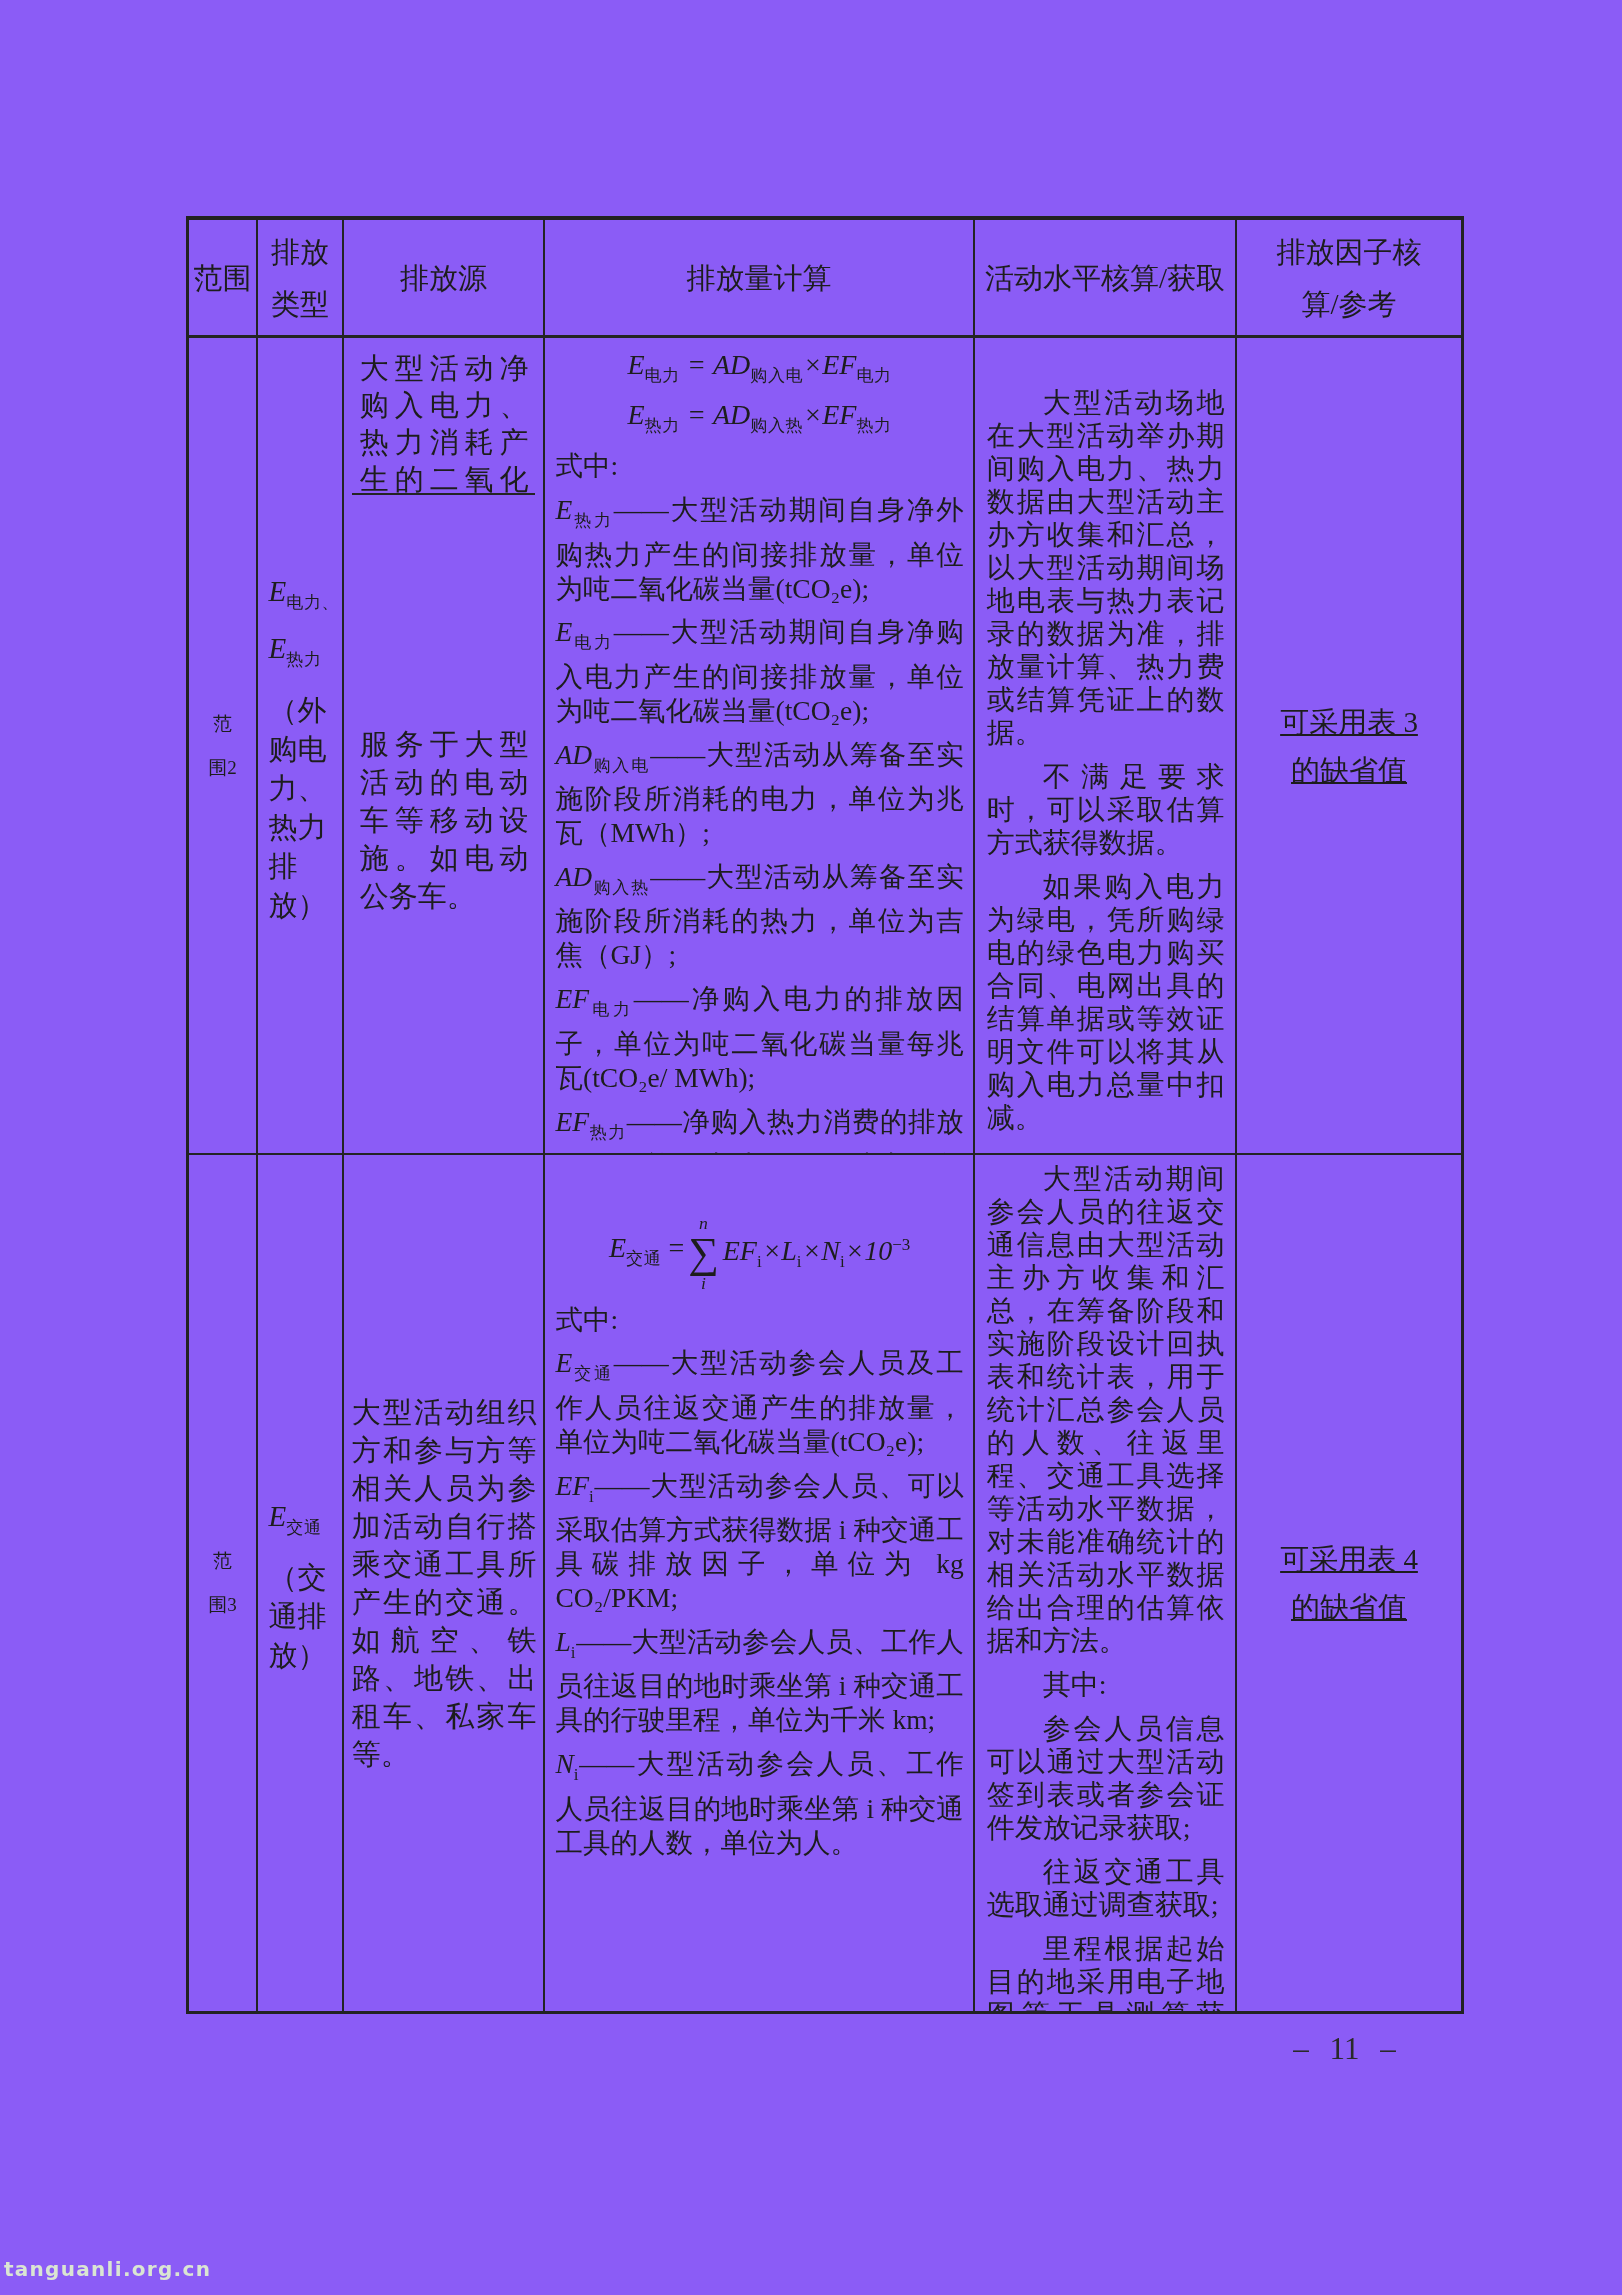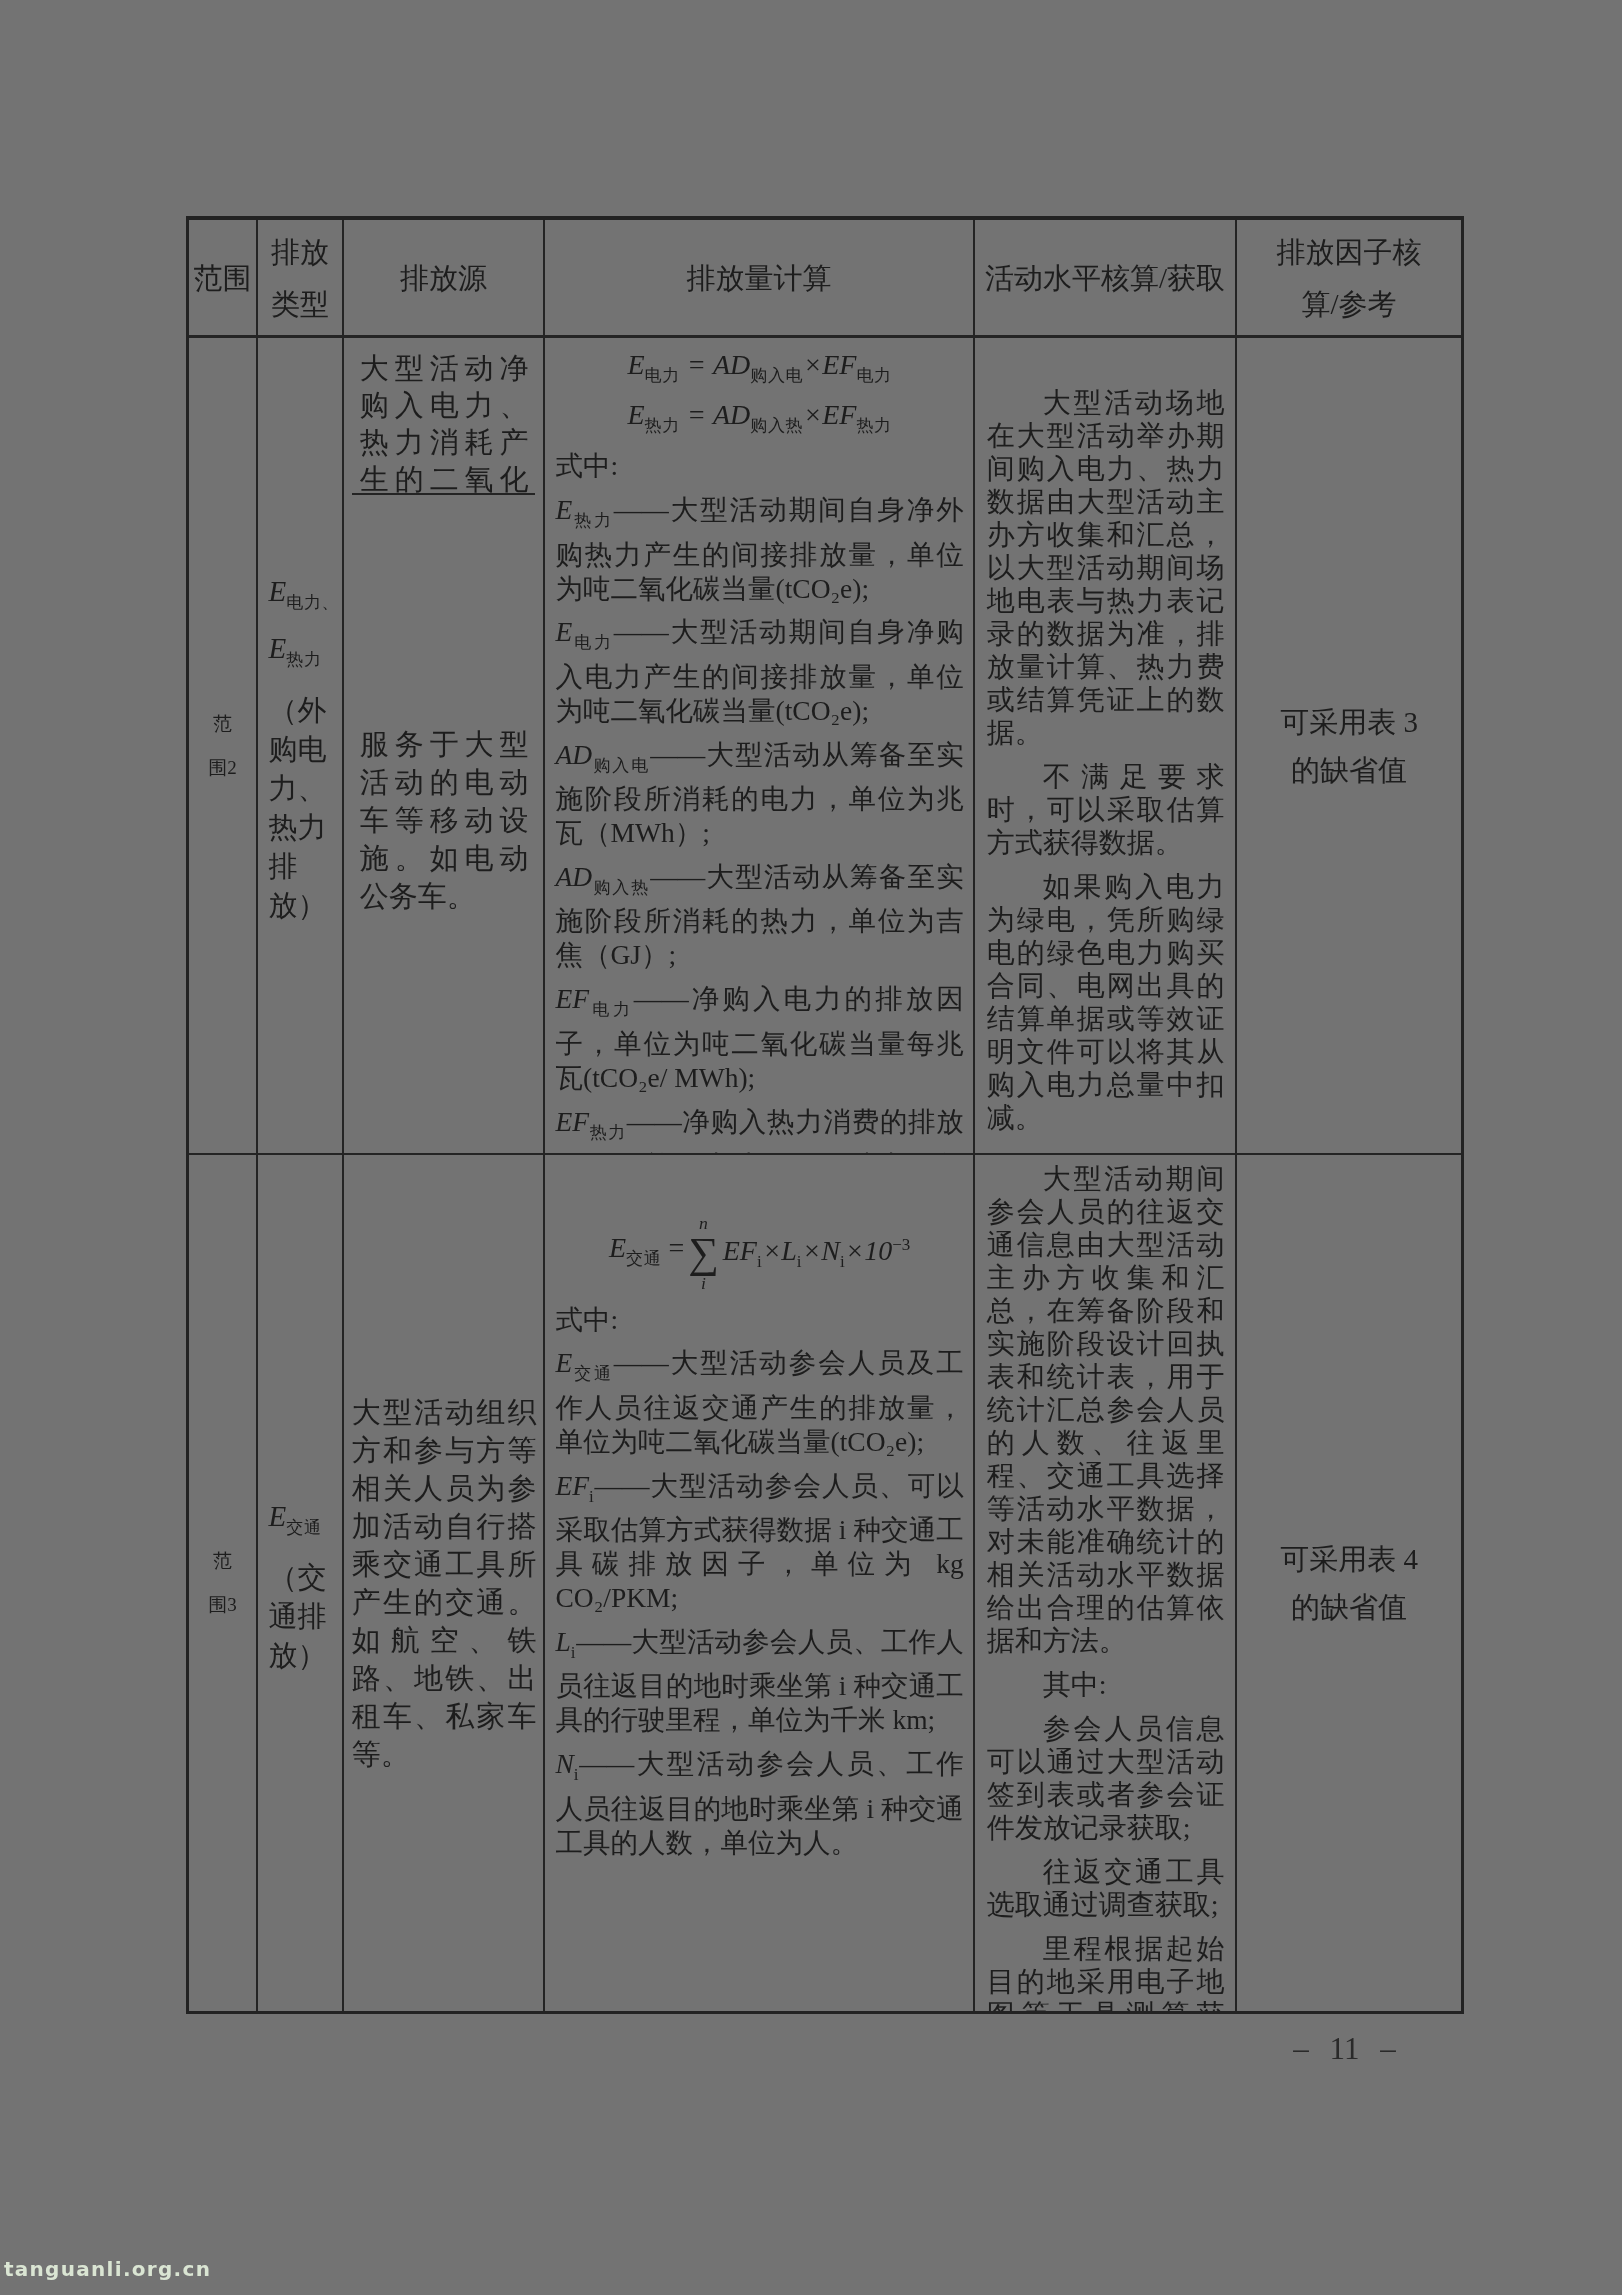--- a/index.html
+++ b/index.html
@@ -1,19 +1,19 @@
 <!DOCTYPE html>
 <html style="font-size:10.5px"><head>
 <meta charset="utf-8">
 <style>
   html,body{margin:0;padding:0;background:#e8e8e8;}
   .page{
     position:relative;
     width:1623px;height:2295px;
-    background:#737373;
+    background:#8b5cf6;
     font-family:"Liberation Serif","DejaVu Serif",serif;
     color:#1d1d1d;
     overflow:hidden;
   }
   .tbl{
     position:absolute;left:186px;top:216px;
     width:1272px;height:1791px;
     display:grid;
     grid-template-columns:69px 86px 201px 430px 262px 224px;
     grid-template-rows:118px 817px 856px;
@@ -71,21 +71,21 @@
   .where{margin:6.5px 0 3.9px;}
   .item{margin:9.8px 0;text-align:justify;}
   .item i{font-style:italic;}
   
   .act-cell{font-size:28px;line-height:33px;padding:6.5px 10.5px 3.9px 11.8px;}
   .act-cell.pad-top{padding-top:48px;}
   .act-cell p{margin:0 0 11px;text-indent:2em;text-align:justify;}
   
   .factor-cell{
     display:flex;flex-direction:column;align-items:center;justify-content:center;
-    font-size:29px;line-height:48px;text-align:center;
+    font-size:29px;line-height:48px;text-align:center;text-decoration:underline;
   }
   .page-number{
     position:absolute;left:1240px;top:2019px;width:209px;
     text-align:center;font-size:31px;word-spacing:13px;color:#2a2a2a;margin-top:12px;
   }
   .watermark{
     position:absolute;left:3.9px;top:2257px;
     font-family:"DejaVu Sans","Liberation Sans",sans-serif;
     font-weight:bold;font-size:20px;letter-spacing:1.3px;color:#dae5d3;
   }

